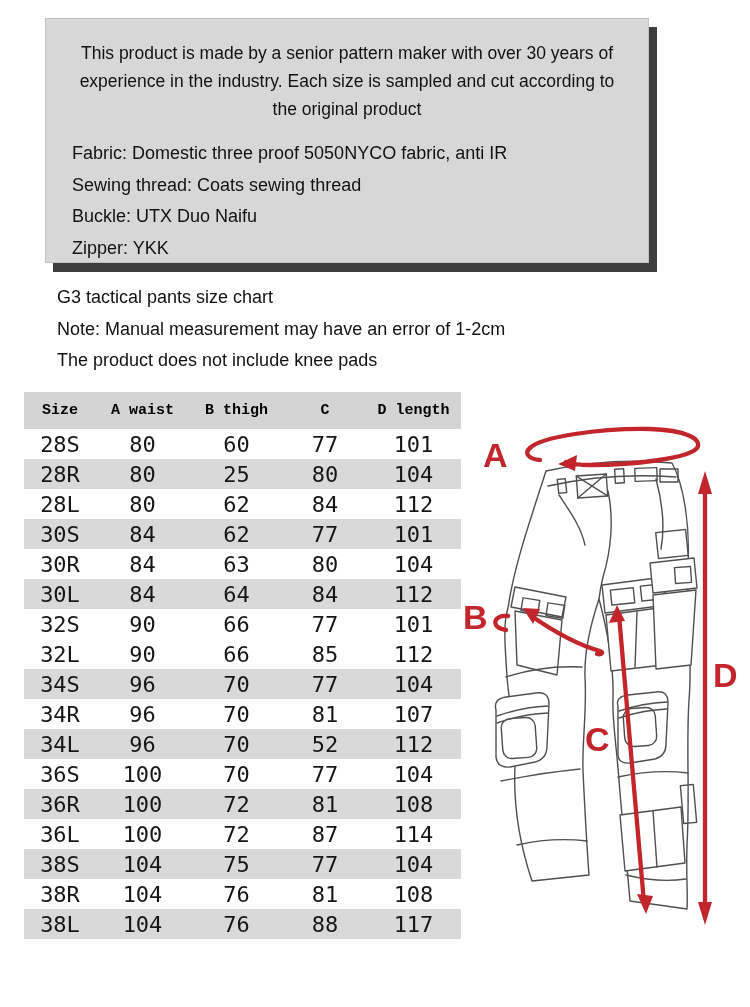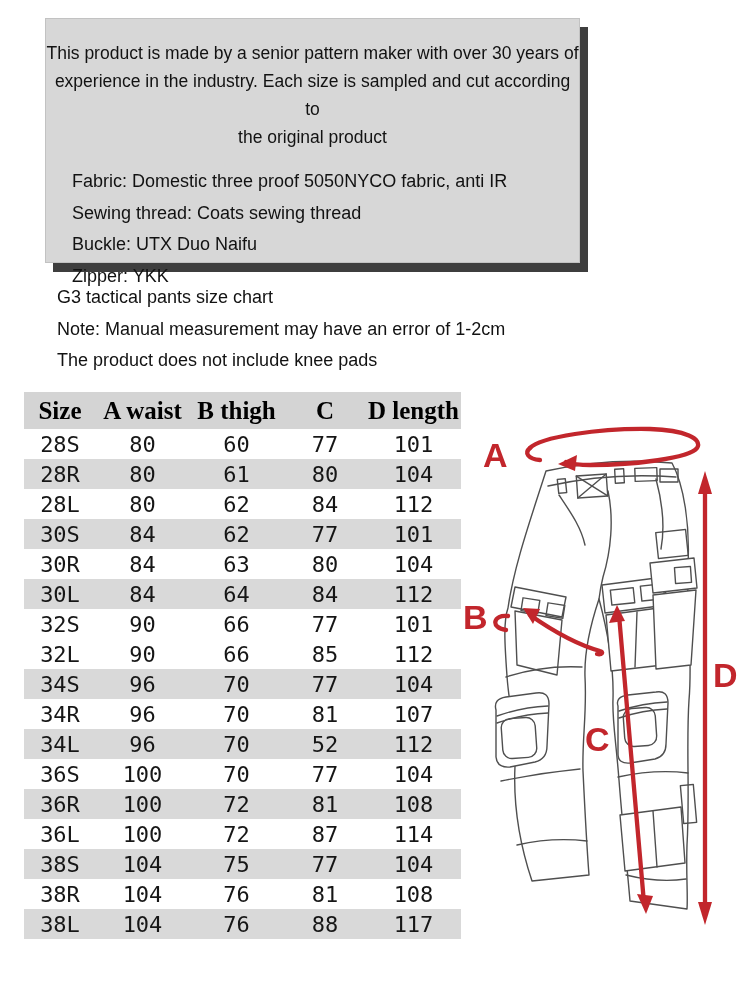--- a/index.html
+++ b/index.html
@@ -1,37 +1,37 @@
 <!DOCTYPE html>
 <html style="--accent: #c2262c; --box-bg: #d7d7d7; --box-shadow: #3e3e3e; --th-bg: #d4d4d4; --row-alt: #d9d9d9; --line-art: #4f4f4f;"><head>
 <meta charset="utf-8">
 <style>
   html,body{margin:0;padding:0;background:#fff;}
   .page{
     position:relative;width:750px;height:1007px;background:#fff;
     font-family:"Liberation Sans",sans-serif;overflow:hidden;color:#121212;
   }
   .info-box{
-    position:absolute;left:45px;top:18px;width:535px;height:245px;
+    position:absolute;left:45px;top:18px;width:604px;height:245px;
     box-sizing:border-box;background:var(--box-bg,#d7d7d7);
     border:1px solid #c2c2c2;
     box-shadow:8px 9px 0 var(--box-shadow,#3e3e3e);
     padding-top:20px;
   }
   .info-paragraph{ text-align:center;font-size:17.5px;line-height:28px;font-weight:400;}
   .spec-list{ margin-top:15px;padding-left:26px;font-size:18px;line-height:31.5px;}
   .notes{ position:absolute;left:57px;top:282px;font-size:18px;line-height:31.5px;}
   .size-table{
     position:absolute;left:24px;top:392px;width:437px;
     border-collapse:collapse;table-layout:fixed;
   }
   .size-table th{
     background:var(--th-bg,#d4d4d4);height:37px;padding:0;
-    font-size:25px;font-weight:bold;text-align:center;color:#000;
-    font-family:Liberation Serif, serif;
+    font-size:15px;font-weight:bold;text-align:center;color:#000;
+    font-family:Liberation Mono, monospace;
   }
   .size-table td{
     height:30px;padding:0;text-align:center;color:#161616;
     font-family:"DejaVu Sans Mono","Liberation Mono",monospace;font-size:22px;
   }
   .size-table tr.alt td{ background:var(--row-alt,#d9d9d9); }
   .figure{ position:absolute;left:460px;top:415px;width:290px;height:575px;}
   
   .pl{ stroke:var(--line-art,#4f4f4f);stroke-width:1.4;fill:#fff;
        stroke-linejoin:round;stroke-linecap:round;}
@@ -89,21 +89,21 @@
         <tr>
           <td>28S</td>
           <td>80</td>
           <td>60</td>
           <td>77</td>
           <td>101</td>
         </tr>
         <tr class="alt">
           <td>28R</td>
           <td>80</td>
-          <td>61</td>
+          <td>25</td>
           <td>80</td>
           <td>104</td>
         </tr>
         <tr>
           <td>28L</td>
           <td>80</td>
           <td>62</td>
           <td>84</td>
           <td>112</td>
         </tr>

